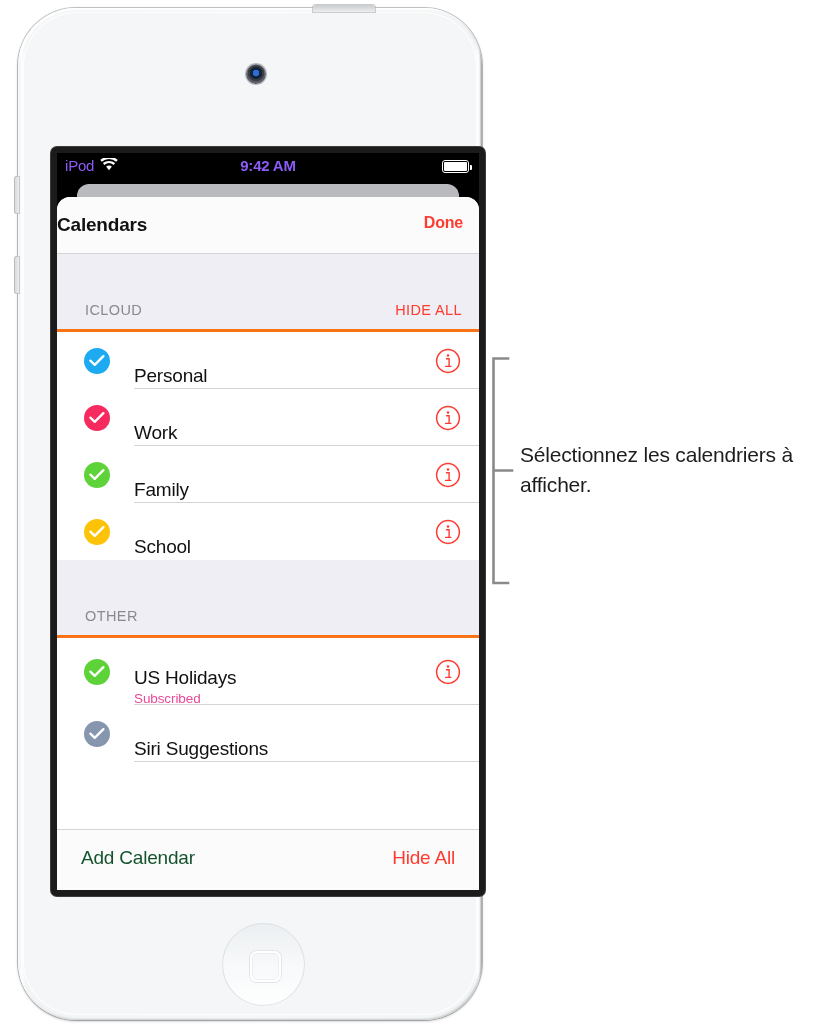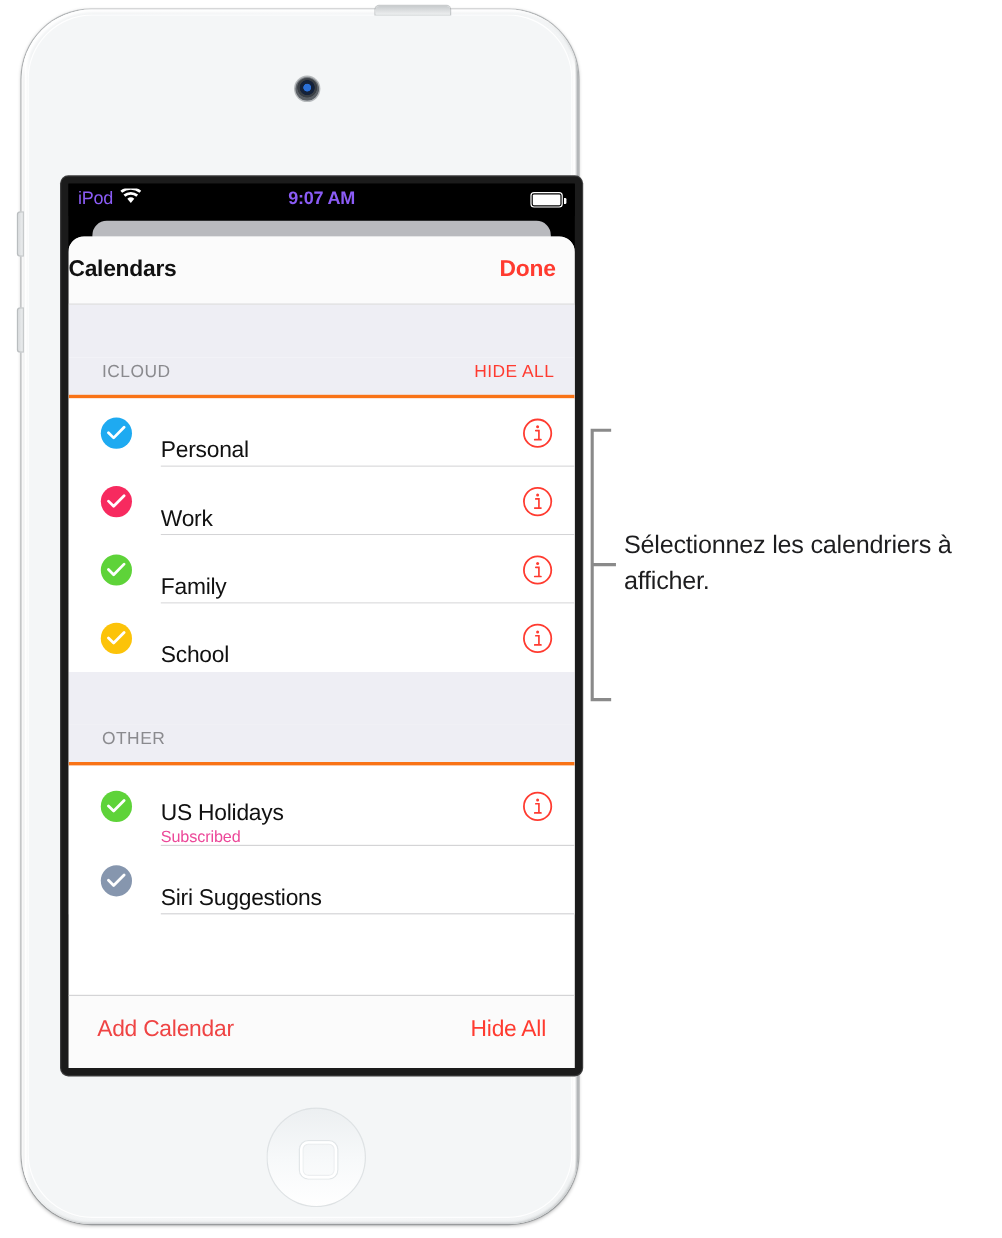--- a/index.html
+++ b/index.html
@@ -221,21 +221,21 @@
     top: 17px;
     font-size: 19px;
     font-weight: bold;
     color: #111;
     letter-spacing: -.2px;
   }
   .nav-done {
     position: absolute;
     right: 16px;
     top: 17px;
-    font-size: 19px;
+    font-size: 16px;
     font-weight: bold;
     color: #ff3b30;
     letter-spacing: -.2px;
   }
 
   .list-area {
     flex: 1 1 auto;
     background: #fff;
     overflow: hidden;
     position: relative;
@@ -333,21 +333,21 @@
     height: 60px;
     position: relative;
     background: #fbfbfb;
     border-top: 1px solid #d4d4d6;
   }
   .tb-left {
     position: absolute;
     left: 24px;
     top: 17px;
     font-size: 19px;
-    color: #ef4444;
+    color: #14532d;
     letter-spacing: -.2px;
   }
   .tb-right {
     position: absolute;
     right: 24px;
     top: 17px;
     font-size: 19px;
     color: #ff3b30;
     letter-spacing: -.2px;
   }
@@ -394,21 +394,21 @@
         <div class="sb-left">
           <span class="sb-carrier">iPod</span>
           <span class="wifi-icon">
             <svg width="18" height="13" viewBox="0 0 18 13">
               <path d="M9 12.2 6.1 8.6a4.6 4.6 0 0 1 5.8 0z" fill="#fff"></path>
               <path d="M2.9 5.1a9.6 9.6 0 0 1 12.2 0l-1.5 1.8a7.3 7.3 0 0 0-9.2 0z" fill="#fff"></path>
               <path d="M.3 1.9a13.6 13.6 0 0 1 17.4 0l-1.5 1.8a11.3 11.3 0 0 0-14.4 0z" fill="#fff"></path>
             </svg>
           </span>
         </div>
-        <div class="sb-time">9:07 AM</div>
+        <div class="sb-time">9:42 AM</div>
         <div class="battery">
           <div class="battery-fill"></div>
         </div>
       </div>
 
       <div class="card-behind"></div>
 
       <div class="sheet">
 
         <div class="navbar">

